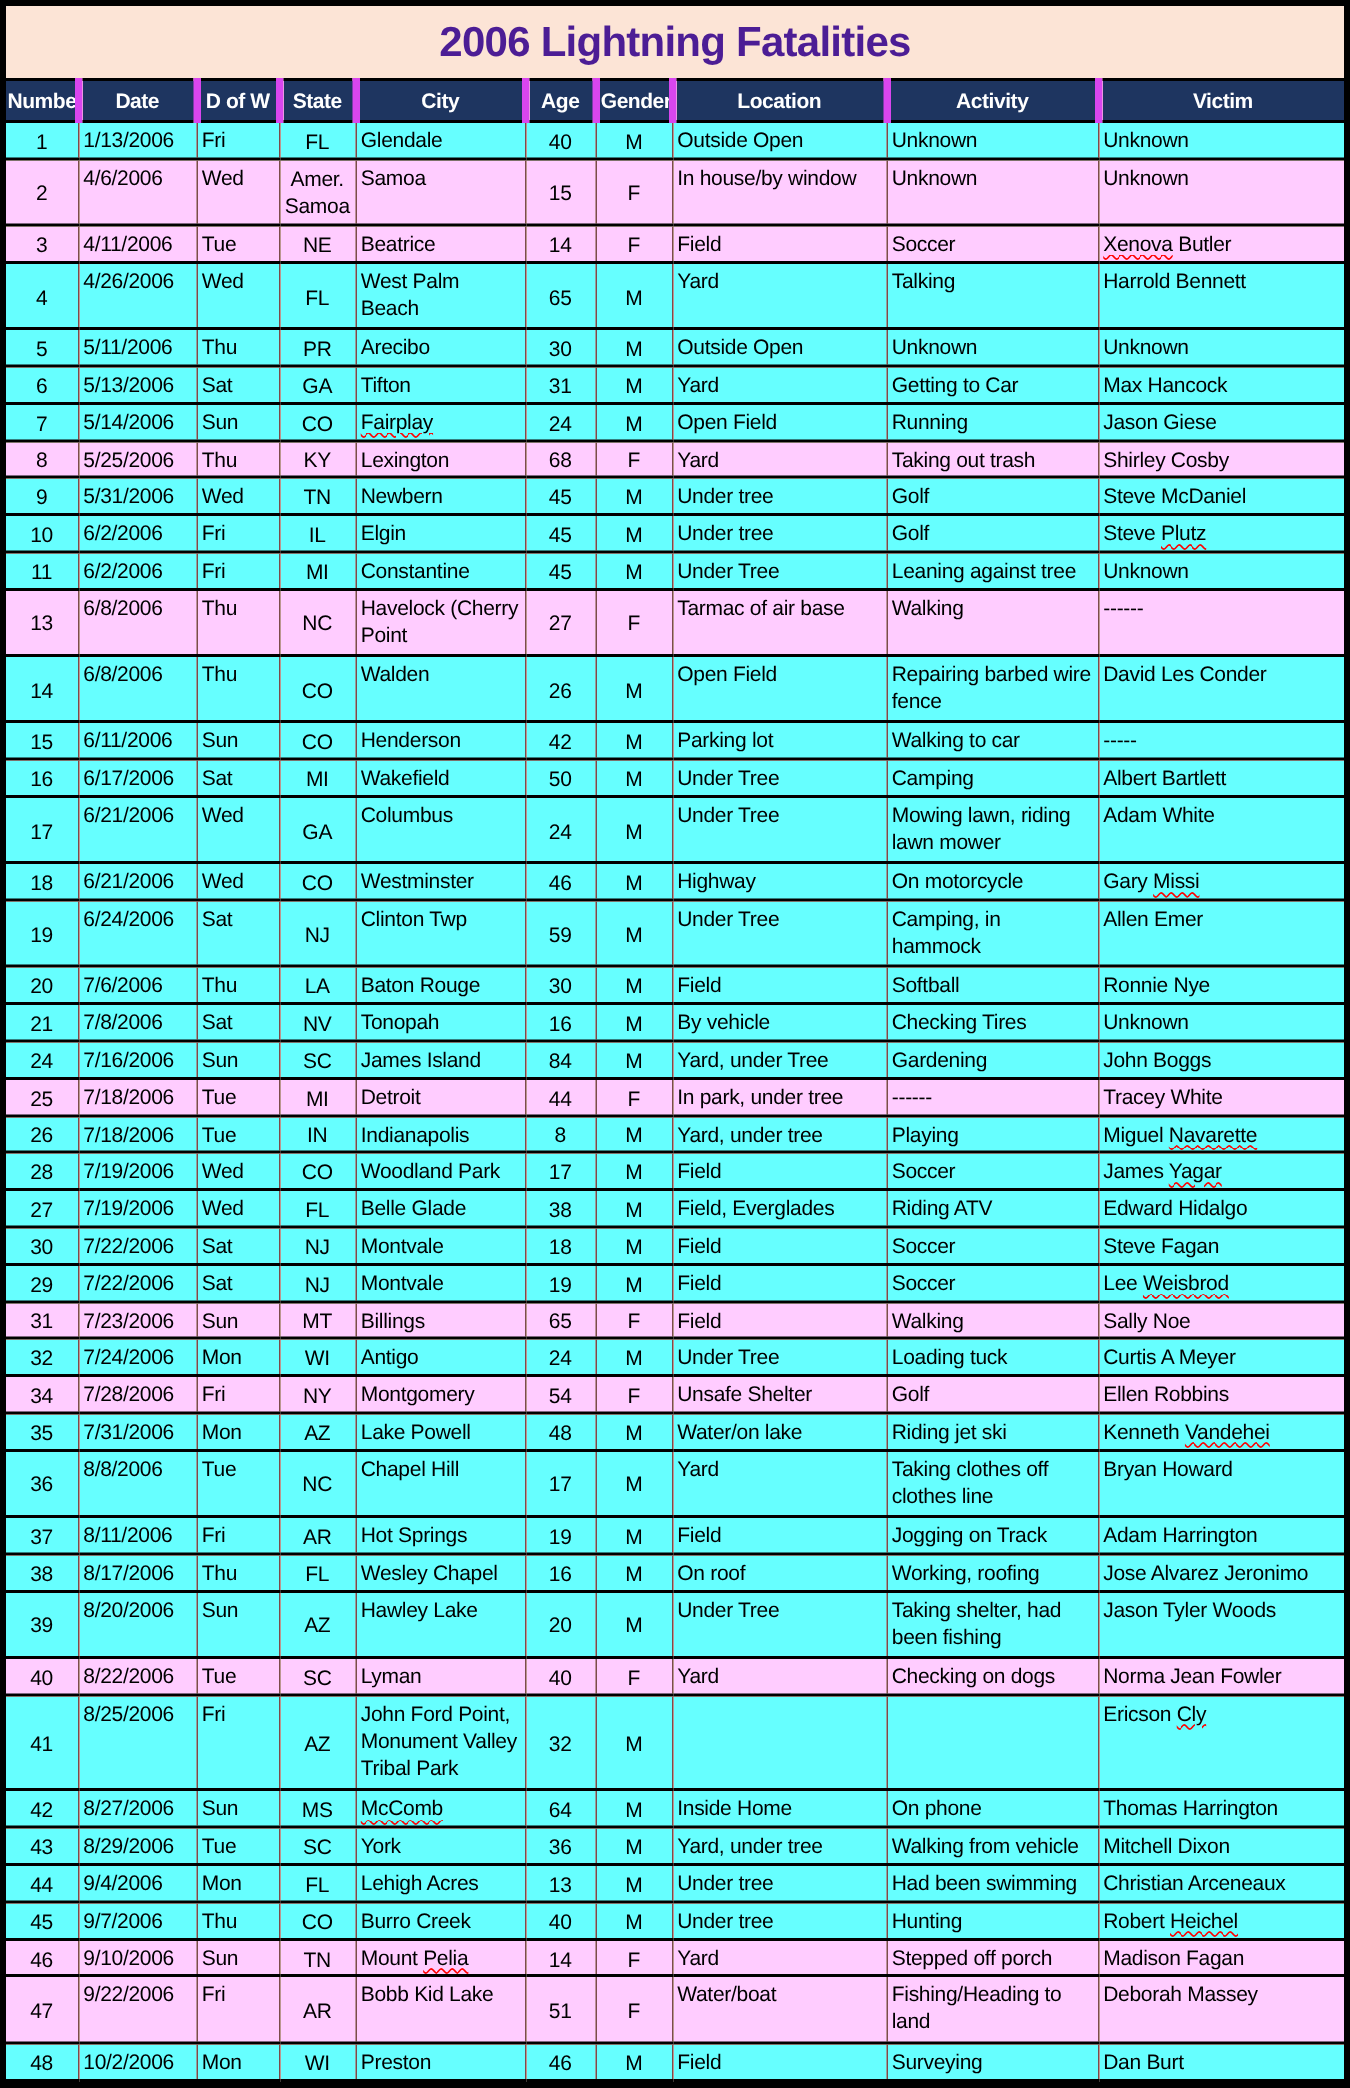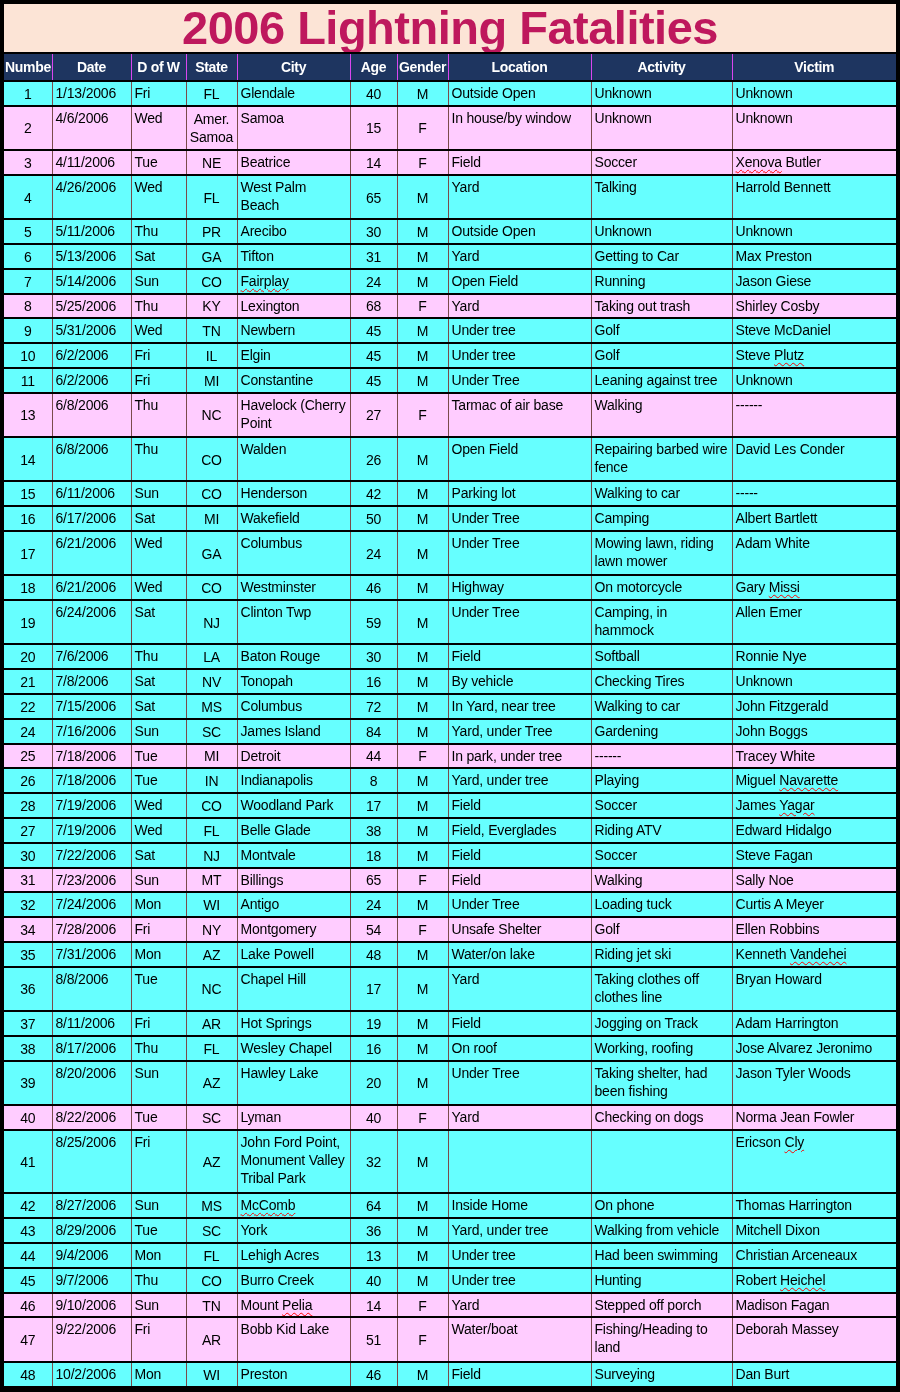--- a/index.html
+++ b/index.html
@@ -18,41 +18,41 @@
   .frame{
     width:900px;height:1392px;
     border:4px solid #000;
     background:var(--title-bg);
     display:flex;flex-direction:column;
     overflow:hidden;
   }
   .title{
     text-align:center;
     font-weight:700;
-    font-size:47px;
+    font-size:28px;
     line-height:44px;
     padding:2px 0 2px 0;
-    color:#be185d;
+    color:#4c1d95;
     letter-spacing:-0.5px;
   }
   table{
     border-collapse:collapse;
     table-layout:fixed;
     width:100%;
     flex:1;
   }
   thead th{
     background:var(--header-bg);
     color:var(--header-text);
     font-size:14px;
     font-weight:700;
     letter-spacing:-0.3px;
     height:28px;
     padding:0 1px;
-    border-left:1px solid #d946ef;
+    border-left:5px solid #d946ef;
     border-top:2px solid var(--row-border);
     border-bottom:2px solid var(--row-border);
     text-align:center;
     vertical-align:middle;
     overflow:hidden;
   }
   thead th:first-child{border-left:none;}
   td{
     font-size:14px;
     line-height:18px;
@@ -189,21 +189,21 @@
         <tr class="m">
           <td class="c-number">6</td>
           <td class="c-date">5/13/2006</td>
           <td class="c-dow">Sat</td>
           <td class="c-state">GA</td>
           <td class="c-city">Tifton</td>
           <td class="c-age">31</td>
           <td class="c-gender">M</td>
           <td class="c-location">Yard</td>
           <td class="c-activity">Getting to Car</td>
-          <td class="c-victim">Max Preston</td>
+          <td class="c-victim">Max Hancock</td>
         </tr>
         <tr class="m">
           <td class="c-number">7</td>
           <td class="c-date">5/14/2006</td>
           <td class="c-dow">Sun</td>
           <td class="c-state">CO</td>
           <td class="c-city"><span class="sq">Fairplay</span></td>
           <td class="c-age">24</td>
           <td class="c-gender">M</td>
           <td class="c-location">Open Field</td>
@@ -360,32 +360,20 @@
           <td class="c-dow">Sat</td>
           <td class="c-state">NV</td>
           <td class="c-city">Tonopah</td>
           <td class="c-age">16</td>
           <td class="c-gender">M</td>
           <td class="c-location">By vehicle</td>
           <td class="c-activity">Checking Tires</td>
           <td class="c-victim">Unknown</td>
         </tr>
         <tr class="m">
-          <td class="c-number">22</td>
-          <td class="c-date">7/15/2006</td>
-          <td class="c-dow">Sat</td>
-          <td class="c-state">MS</td>
-          <td class="c-city">Columbus</td>
-          <td class="c-age">72</td>
-          <td class="c-gender">M</td>
-          <td class="c-location">In Yard, near tree</td>
-          <td class="c-activity">Walking to car</td>
-          <td class="c-victim">John Fitzgerald</td>
-        </tr>
-        <tr class="m">
           <td class="c-number">24</td>
           <td class="c-date">7/16/2006</td>
           <td class="c-dow">Sun</td>
           <td class="c-state">SC</td>
           <td class="c-city">James Island</td>
           <td class="c-age">84</td>
           <td class="c-gender">M</td>
           <td class="c-location">Yard, under Tree</td>
           <td class="c-activity">Gardening</td>
           <td class="c-victim">John Boggs</td>
@@ -443,20 +431,32 @@
           <td class="c-date">7/22/2006</td>
           <td class="c-dow">Sat</td>
           <td class="c-state">NJ</td>
           <td class="c-city">Montvale</td>
           <td class="c-age">18</td>
           <td class="c-gender">M</td>
           <td class="c-location">Field</td>
           <td class="c-activity">Soccer</td>
           <td class="c-victim">Steve Fagan</td>
         </tr>
+        <tr class="m">
+          <td class="c-number">29</td>
+          <td class="c-date">7/22/2006</td>
+          <td class="c-dow">Sat</td>
+          <td class="c-state">NJ</td>
+          <td class="c-city">Montvale</td>
+          <td class="c-age">19</td>
+          <td class="c-gender">M</td>
+          <td class="c-location">Field</td>
+          <td class="c-activity">Soccer</td>
+          <td class="c-victim">Lee <span class="sq">Weisbrod</span></td>
+        </tr>
         <tr class="f">
           <td class="c-number">31</td>
           <td class="c-date">7/23/2006</td>
           <td class="c-dow">Sun</td>
           <td class="c-state">MT</td>
           <td class="c-city">Billings</td>
           <td class="c-age">65</td>
           <td class="c-gender">F</td>
           <td class="c-location">Field</td>
           <td class="c-activity">Walking</td>

